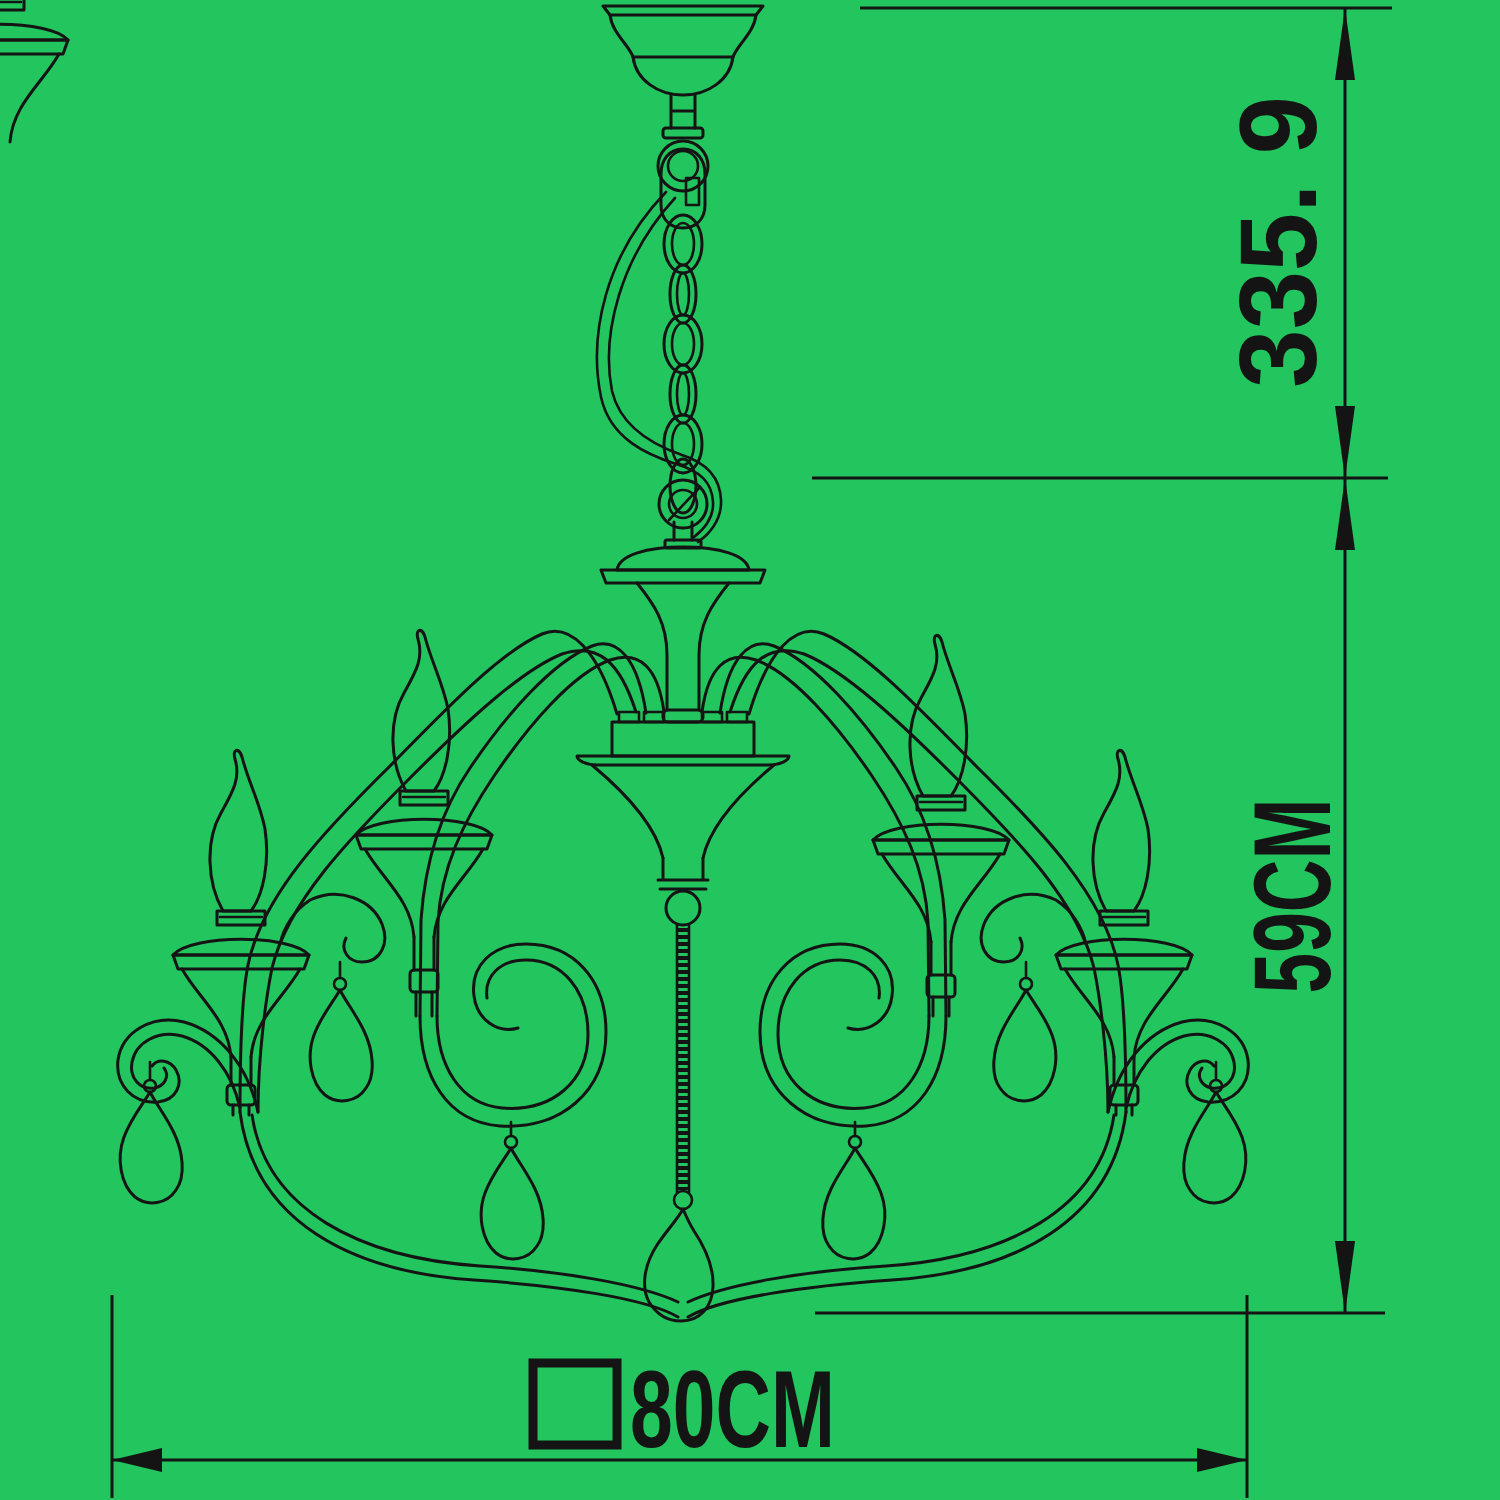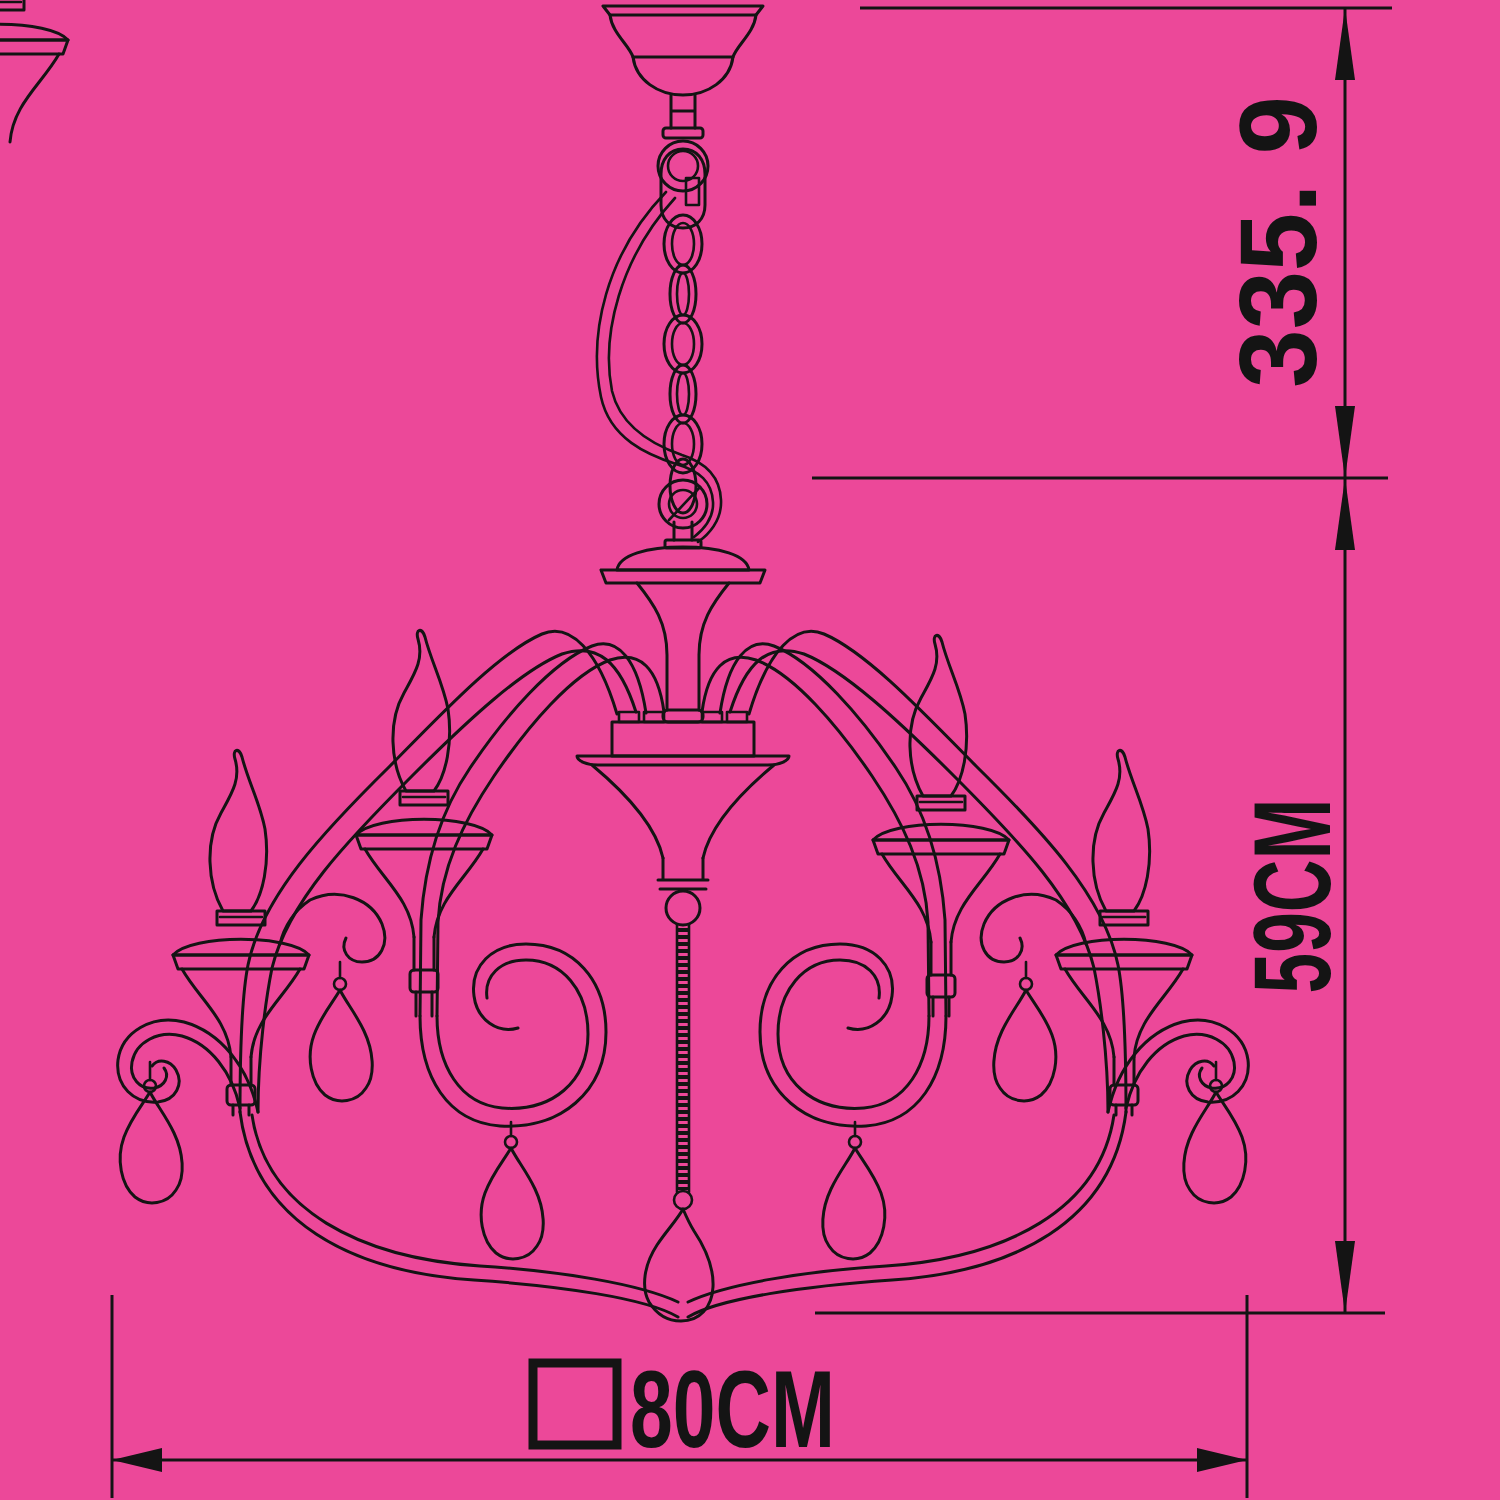--- a/index.html
+++ b/index.html
@@ -1,16 +1,16 @@
 <!DOCTYPE html>
 <html><head>
 <meta charset="utf-8">
 <style>
   html,body{margin:0;padding:0;background:#ffffff;}
-  .page{position:relative;width:1500px;height:1500px;background:#ec4899;overflow:hidden;}
+  .page{position:relative;width:1500px;height:1500px;background:#22c55e;overflow:hidden;}
   svg{position:absolute;left:0;top:0;}
   .ln{fill:none;stroke:#141414;stroke-width:3;stroke-linecap:round;stroke-linejoin:round;}
   .ln2{fill:none;stroke:#141414;stroke-width:2.6;stroke-linecap:round;stroke-linejoin:round;}
   .dim{fill:none;stroke:#141414;stroke-width:3;stroke-linecap:butt;}
   .arr{fill:#141414;stroke:none;}
   .dimtxt{font-family:"Liberation Sans","DejaVu Sans",sans-serif;font-weight:bold;font-size:110px;fill:#141414;}
 </style>
 </head>
 <body>
 

